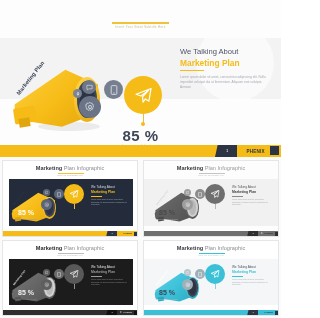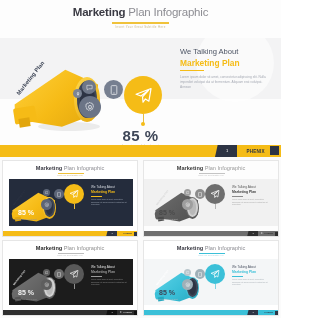--- a/index.html
+++ b/index.html
@@ -82,23 +82,20 @@
 
   
   .blob { position: absolute; border-radius: 50%; }
 </style>
 </head>
 <body>
 
 <div id="root">
 
   <div class="header">
-    <div class="header-title">
-      <span class="b">Marketing</span><span> Plan Infographic</span>
-    </div>
     <div class="title-rule"></div>
     <div class="header-sub">Insert Your Great Subtitle Here</div>
   </div>
 
   <div class="slide" style="left:0; top:38px; width:281px; height:119px; background:#fdfdfd;">
 
     <div class="band" style="left:0; top:0; width:281px; height:61px; background:#f3f3f4;"></div>
     <div class="band" style="left:0; top:61px; width:281px; height:48px; background:#fdfdfd;"></div>
 
     <div class="blob" style="left:196px; top:-14px; width:78px; height:78px; background:rgba(255,255,255,0.55);"></div>

